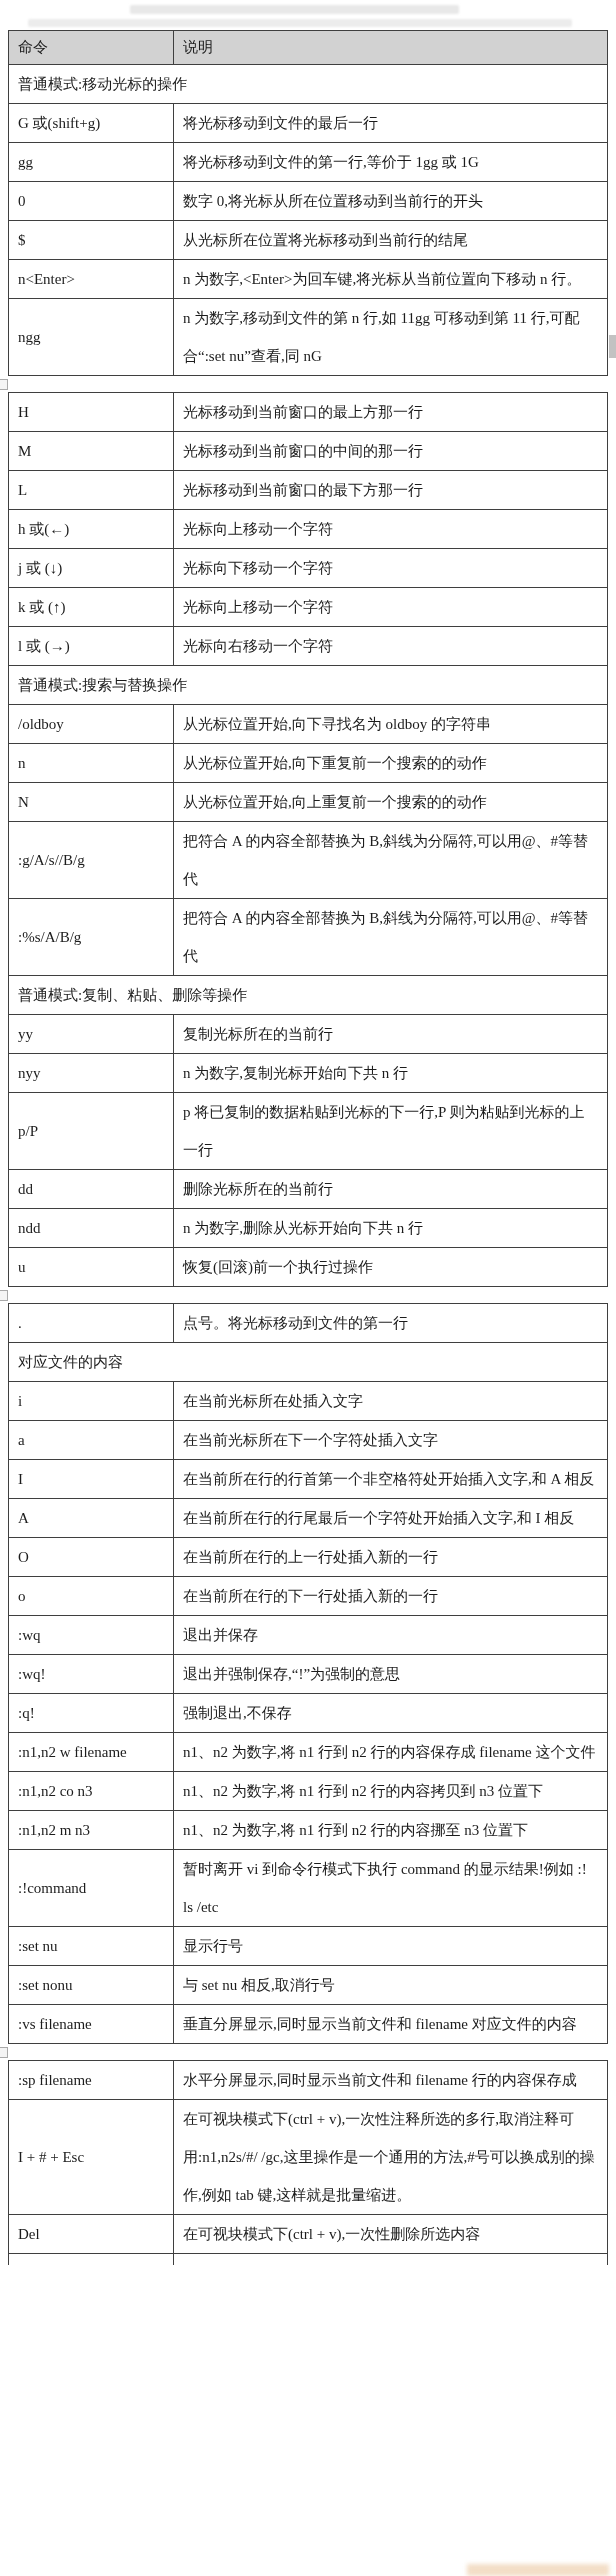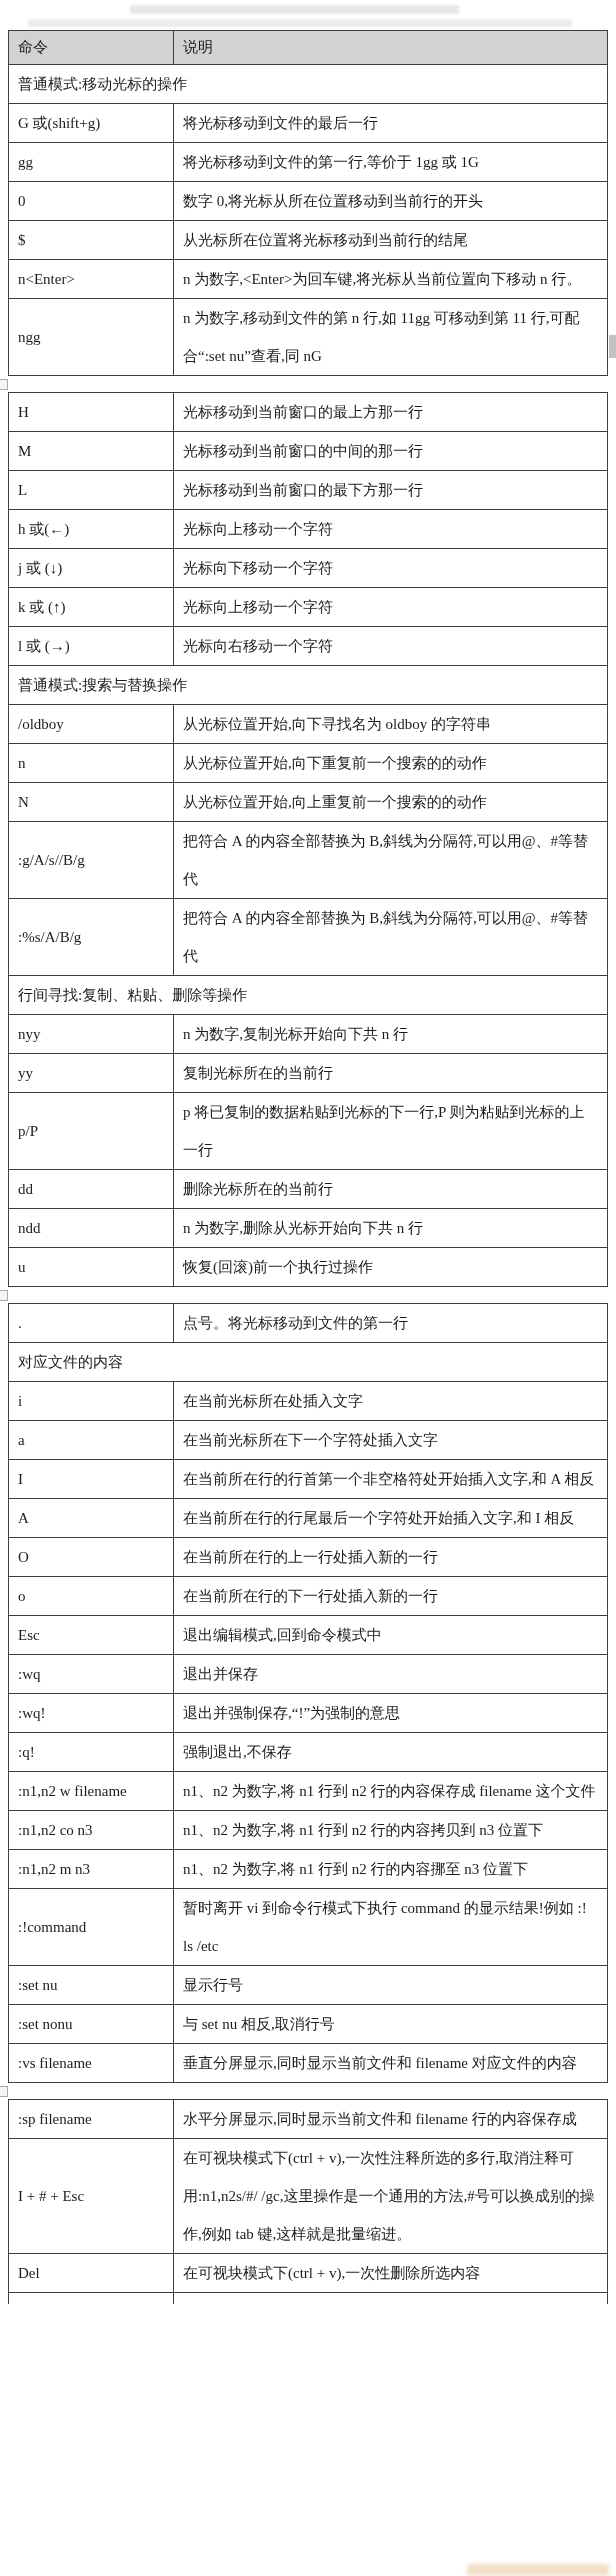--- a/index.html
+++ b/index.html
@@ -168,29 +168,29 @@
         </tr>
         <tr>
           <td class="c1">:g/A/s//B/g</td>
           <td>把符合 A 的内容全部替换为 B,斜线为分隔符,可以用@、#等替代</td>
         </tr>
         <tr>
           <td class="c1">:%s/A/B/g</td>
           <td>把符合 A 的内容全部替换为 B,斜线为分隔符,可以用@、#等替代</td>
         </tr>
         <tr class="section-row">
-          <td colspan="2">行间寻找:复制、粘贴、删除等操作</td>
+          <td colspan="2">普通模式:复制、粘贴、删除等操作</td>
+        </tr>
+        <tr>
+          <td class="c1">yy</td>
+          <td>复制光标所在的当前行</td>
         </tr>
         <tr>
           <td class="c1">nyy</td>
           <td>n 为数字,复制光标开始向下共 n 行</td>
-        </tr>
-        <tr>
-          <td class="c1">yy</td>
-          <td>复制光标所在的当前行</td>
         </tr>
         <tr>
           <td class="c1">p/P</td>
           <td>p 将已复制的数据粘贴到光标的下一行,P 则为粘贴到光标的上一行</td>
         </tr>
         <tr>
           <td class="c1">dd</td>
           <td>删除光标所在的当前行</td>
         </tr>
         <tr>
@@ -233,24 +233,20 @@
         </tr>
         <tr>
           <td class="c1">O</td>
           <td>在当前所在行的上一行处插入新的一行</td>
         </tr>
         <tr>
           <td class="c1">o</td>
           <td>在当前所在行的下一行处插入新的一行</td>
         </tr>
         <tr>
-          <td class="c1">Esc</td>
-          <td>退出编辑模式,回到命令模式中</td>
-        </tr>
-        <tr>
           <td class="c1">:wq</td>
           <td>退出并保存</td>
         </tr>
         <tr>
           <td class="c1">:wq!</td>
           <td>退出并强制保存,“!”为强制的意思</td>
         </tr>
         <tr>
           <td class="c1">:q!</td>
           <td>强制退出,不保存</td>

